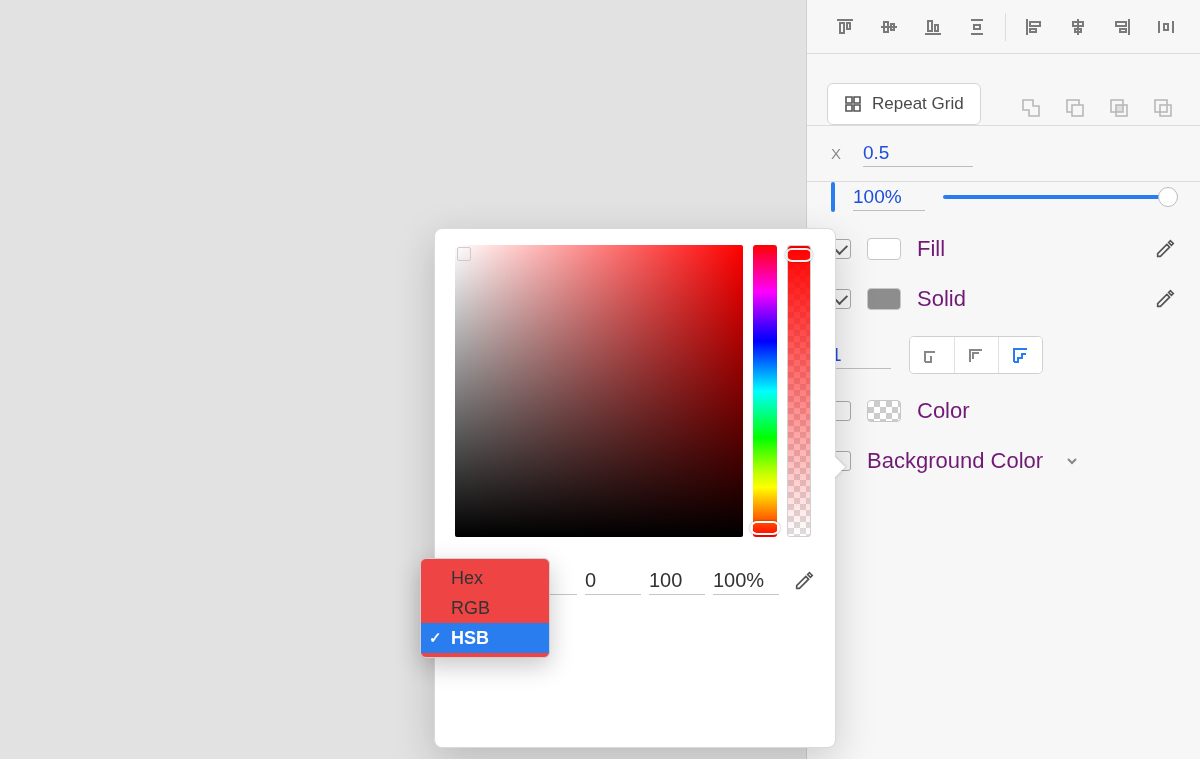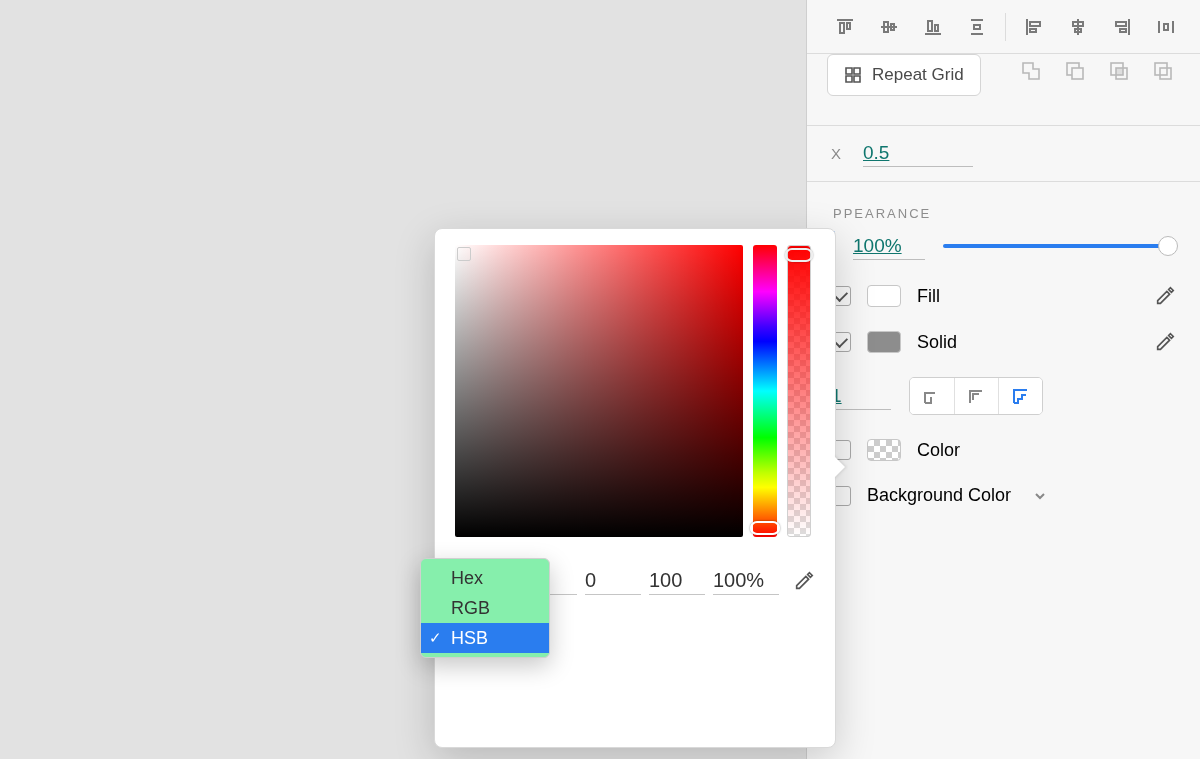--- a/index.html
+++ b/index.html
@@ -46,21 +46,21 @@
   .align-group{display:flex;gap:0;}
   .align-btn{
     width:44px;height:40px;
     display:flex;align-items:center;justify-content:center;
     cursor:pointer;
     color:#7a7a7a;
   }
   .align-sep{width:1px;height:28px;background:var(--divider);margin:0 6px;}
 
   .tool-row{
-    display:flex;align-items:flex-start;
+    display:flex;align-items:flex-end;
     height:72px;
     padding:0 20px;
     border-bottom:1px solid var(--divider);
     gap:14px;
   }
   .repeat-grid-btn{
     display:inline-flex;align-items:center;gap:10px;
     height:42px;
     padding:0 16px;
     background:#ffffff;
@@ -81,25 +81,24 @@
   .transform-row{
     padding:14px 24px;
     border-bottom:1px solid var(--divider);
     display:flex;flex-direction:column;gap:22px;
   }
   .trow{display:flex;align-items:baseline;gap:14px;}
   .prop-label{color:#8a8a8a;font-size:15px;width:18px;}
   .val-input{
     border:none;border-bottom:1.5px solid #bdbdbd;
     background:transparent;
-    font-size:19px;color:#0f766e;
+    font-size:19px;color:#1d4ed8;
     width:110px;
     padding:2px 0;
     outline:none;
-    text-decoration:underline;
   }
   .val-input.narrow{width:60px;}
 
   .section-title{
     letter-spacing:2px;
     font-size:13px;
     color:var(--section);
     padding:24px 26px 10px;
   }
 
@@ -123,21 +122,21 @@
   .swatch.border{background:#8d8d8d;}
   .swatch.checker{
     background-image:
       linear-gradient(45deg,#ccc 25%,transparent 25%),
       linear-gradient(-45deg,#ccc 25%,transparent 25%),
       linear-gradient(45deg,transparent 75%,#ccc 75%),
       linear-gradient(-45deg,transparent 75%,#ccc 75%);
     background-size:12px 12px;
     background-position:0 0,0 6px,6px -6px,-6px 0;
   }
-  .prop-label-big{font-size:18px;color:#000000;}
+  .prop-label-big{font-size:22px;color:#701a75;}
   .eyedrop{margin-left:auto;color:#555;cursor:pointer;}
 
   .stroke-pos{
     display:flex;border:1px solid #cfcfcf;border-radius:5px;overflow:hidden;
     margin-left:8px;
   }
   .stroke-pos button{
     width:44px;height:36px;background:#fff;border:none;display:flex;align-items:center;justify-content:center;color:#888;cursor:pointer;
   }
   .stroke-pos button + button{border-left:1px solid #e0e0e0;}
@@ -212,33 +211,33 @@
     width:26px;height:26px;display:flex;align-items:center;justify-content:center;
     color:#9a9a9a;font-size:24px;cursor:pointer;font-weight:300;line-height:1;
   }
   .saved-swatch{width:28px;height:28px;border-radius:2px;cursor:pointer;}
 
   
   .mode-dropdown{
     position:absolute;
     left:420px;top:558px;
     width:130px;
-    background:#86efac;
+    background:#ef4444;
     border:1px solid #d0d0d0;
     border-radius:6px;
     box-shadow:0 8px 24px rgba(0,0,0,0.22);
     padding:4px 0;
     font-size:18px;
     z-index:10;
   }
   .mode-dropdown .opt{
     height:30px;display:flex;align-items:center;
     padding:0 14px 0 30px;position:relative;color:#333;cursor:pointer;
   }
-  .mode-dropdown .opt.selected{background:#2a7def;color:#fff;}
+  .mode-dropdown .opt.selected{background:#2a7def;color:#fff;font-weight:bold;}
   .mode-dropdown .opt.selected::before{
     content:"✓";position:absolute;left:8px;font-size:15px;
   }
 
   svg{display:block;}
 </style>
 </head>
 <body>
 
 <div class="canvas-area"></div>
@@ -328,21 +327,20 @@
     </div>
   </div>
 
   <div class="transform-row">
     <div class="trow">
       <span class="prop-label">X</span>
       <input class="val-input" value="0.5" style="">
     </div>
   </div>
 
-  <div class="section-title">PPEARANCE</div>
 
   <div class="appearance">
 
     <div class="opacity-row">
       <div class="opacity-accent"></div>
       <input class="val-input narrow" style="width: 72px;" value="100%">
       <div class="slider">
         <div class="slider-track"></div>
         <div class="slider-thumb"></div>
       </div>

